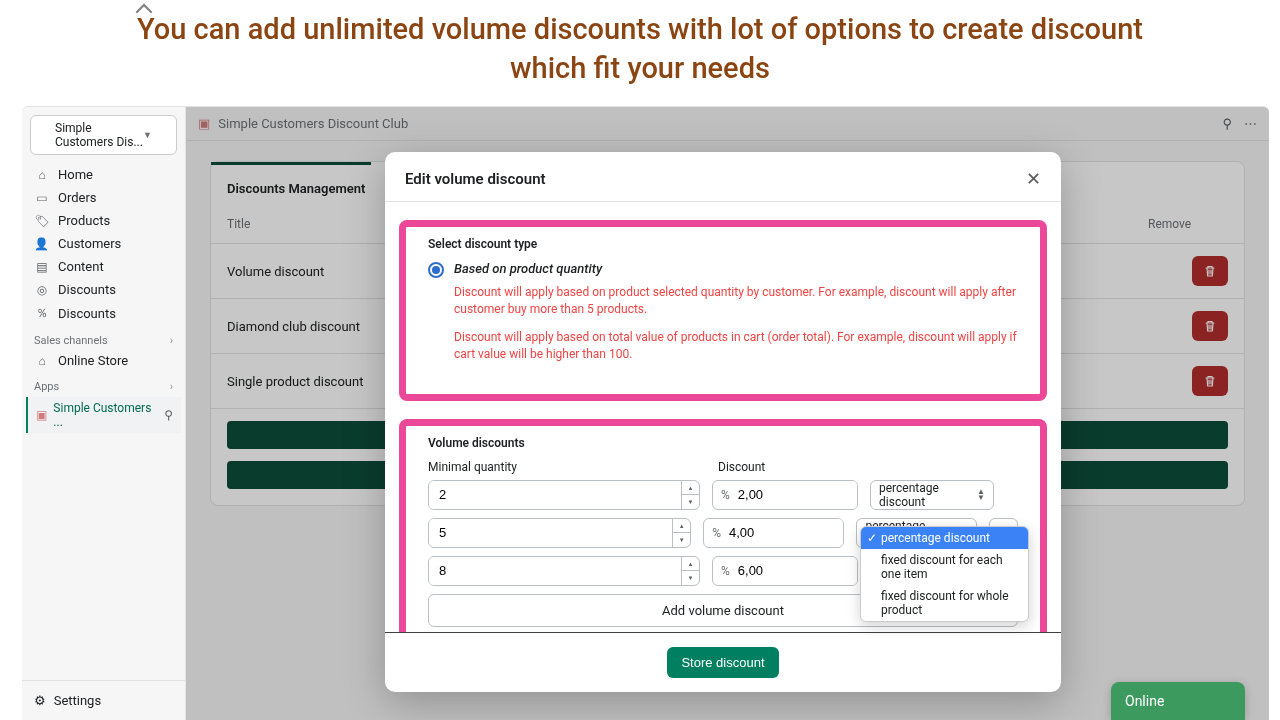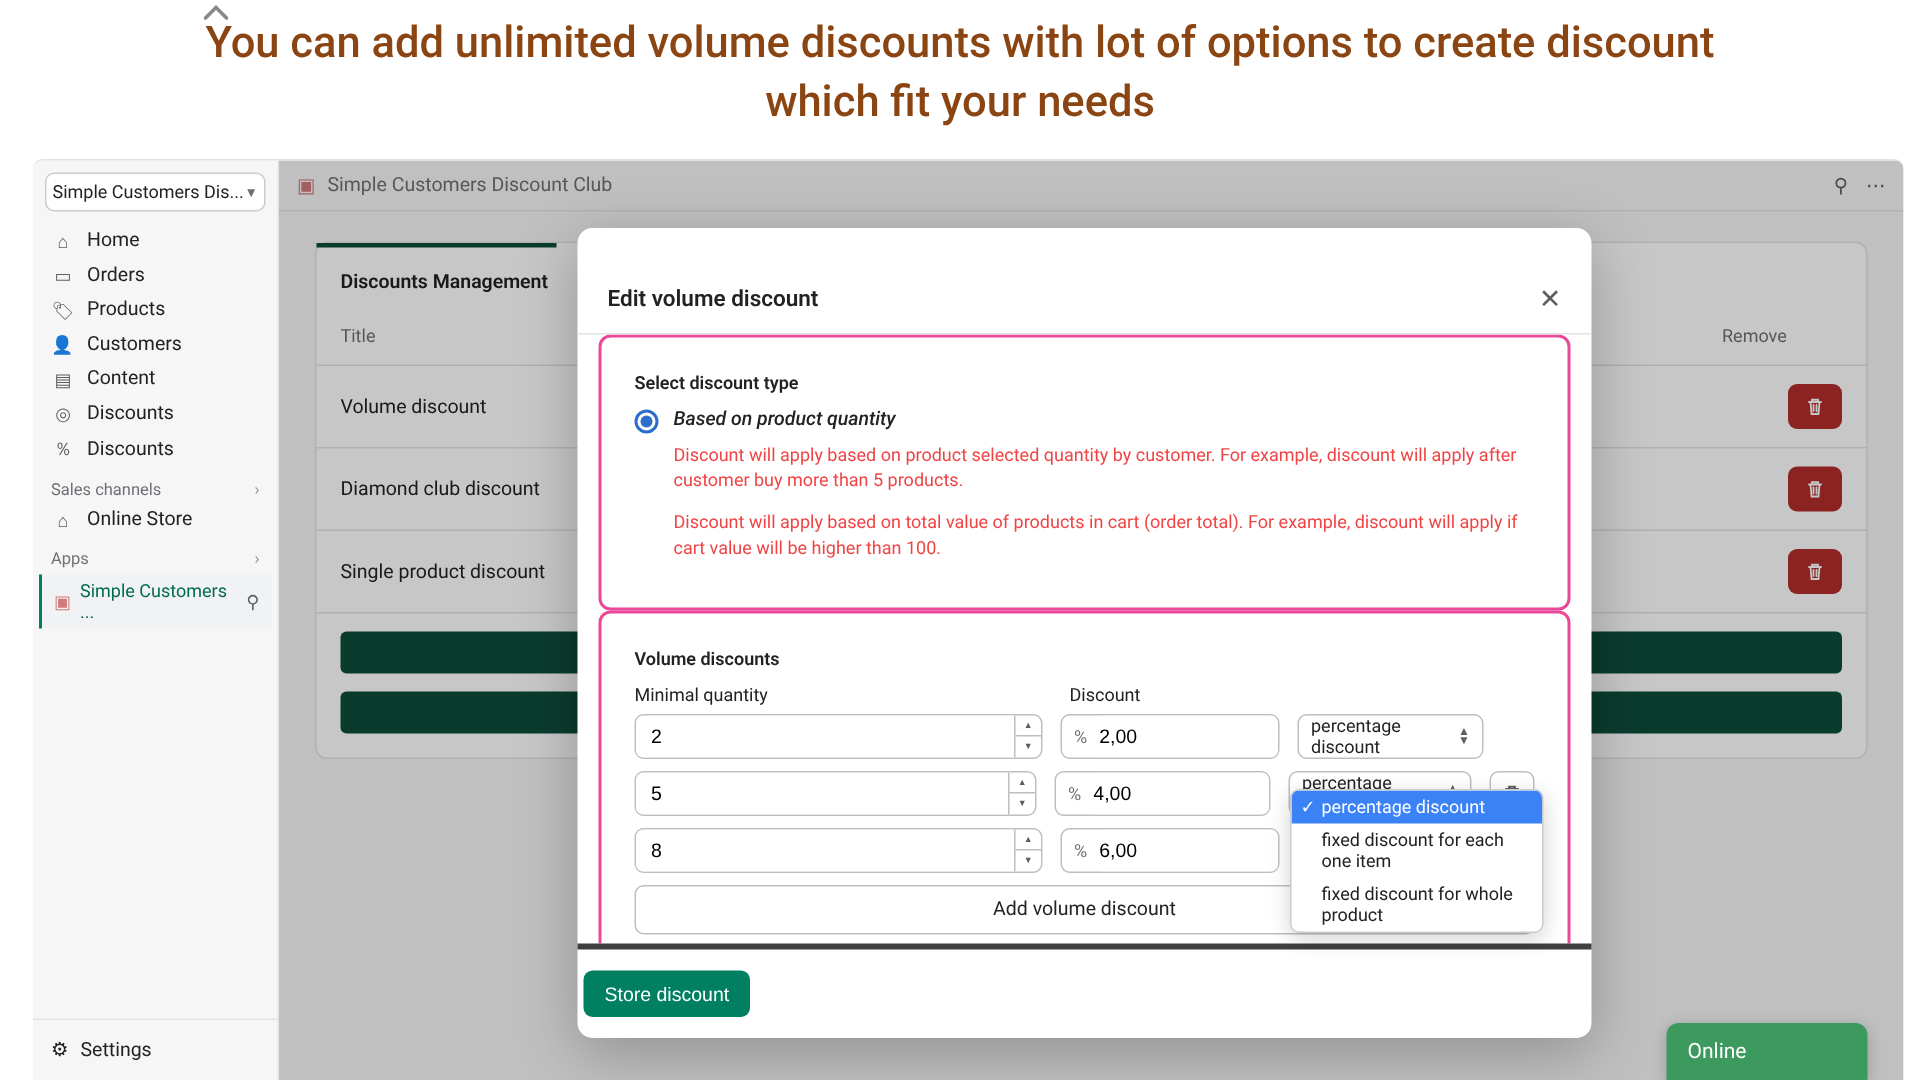--- a/index.html
+++ b/index.html
@@ -45,21 +45,21 @@
   border-right: 1px solid #e1e3e5;
   display: flex;
   flex-direction: column;
   padding-top: 8px;
 }
 .sidebar-appselect {
   margin: 0 8px 8px;
   background: #fff;
   border: 1px solid #c9cccf;
   border-radius: 6px;
-  padding: 5px 4px;
+  padding: 5px 24px;
   font-size: 12px;
   display: flex;
   align-items: center;
   justify-content: space-between;
   cursor: pointer;
 }
 .sidebar-appselect .caret { font-size: 9px; color: #6d7175; }
 .nav-item {
   display: flex;
   align-items: center;
@@ -185,30 +185,29 @@
   display: flex;
   flex-direction: column;
   height: 540px;
 }
 .modal-header {
   display: flex;
   align-items: center;
   justify-content: space-between;
   padding: 16px 20px 12px;
   border-bottom: 1px solid #e1e3e5;
-  margin-top: 20px;
 }
 .modal-title { font-size: 15px; font-weight: 600; }
 .modal-close { font-size: 18px; color: #5c5f62; cursor: pointer; }
 .modal-body { padding: 0 14px; overflow: hidden; flex: 1; }
 .section {
-  border: 2px solid #ec4899;
+  border: 7px solid #ec4899;
   border-radius: 8px;
-  margin-top: 0;
-  padding: 23px 22px 20px;
+  margin-top: 18px;
+  padding: 10px 22px 20px;
   background:#fff;
 }
 .sec-label { font-size: 12px; font-weight: 600; color: #202223; margin-bottom: 10px; }
 .radio-row {
   display: flex;
   align-items: flex-start;
   gap: 10px;
   margin-bottom: 6px;
   font-style: italic;
 }
@@ -292,23 +291,23 @@
   box-shadow: 0 4px 14px rgba(0,0,0,0.18);
   overflow:hidden;
   font-size:12px;
   z-index: 60;
 }
 .dd-item { padding: 4px 8px 4px 20px; cursor:pointer; position:relative; }
 .dd-item.selected { background:#3b82f6; color:#fff; }
 .dd-item.selected::before { content:"✓"; position:absolute; left:6px; }
 .modal-footer {
   display:flex;
-  justify-content:flex-start;
+  justify-content:center;
   padding: 14px 4px;
-  border-top:4px solid #404040;
+  border-top:1px solid #404040;
 }
 .store-btn {
   background:#008060; color:#fff; border:none; border-radius:6px;
   padding: 8px 14px; font-size:13px; font-weight:500; cursor:pointer;
 }
 .online-pill {
   position:absolute;
   right: 35px;
   bottom: 0;
   width: 134px;

